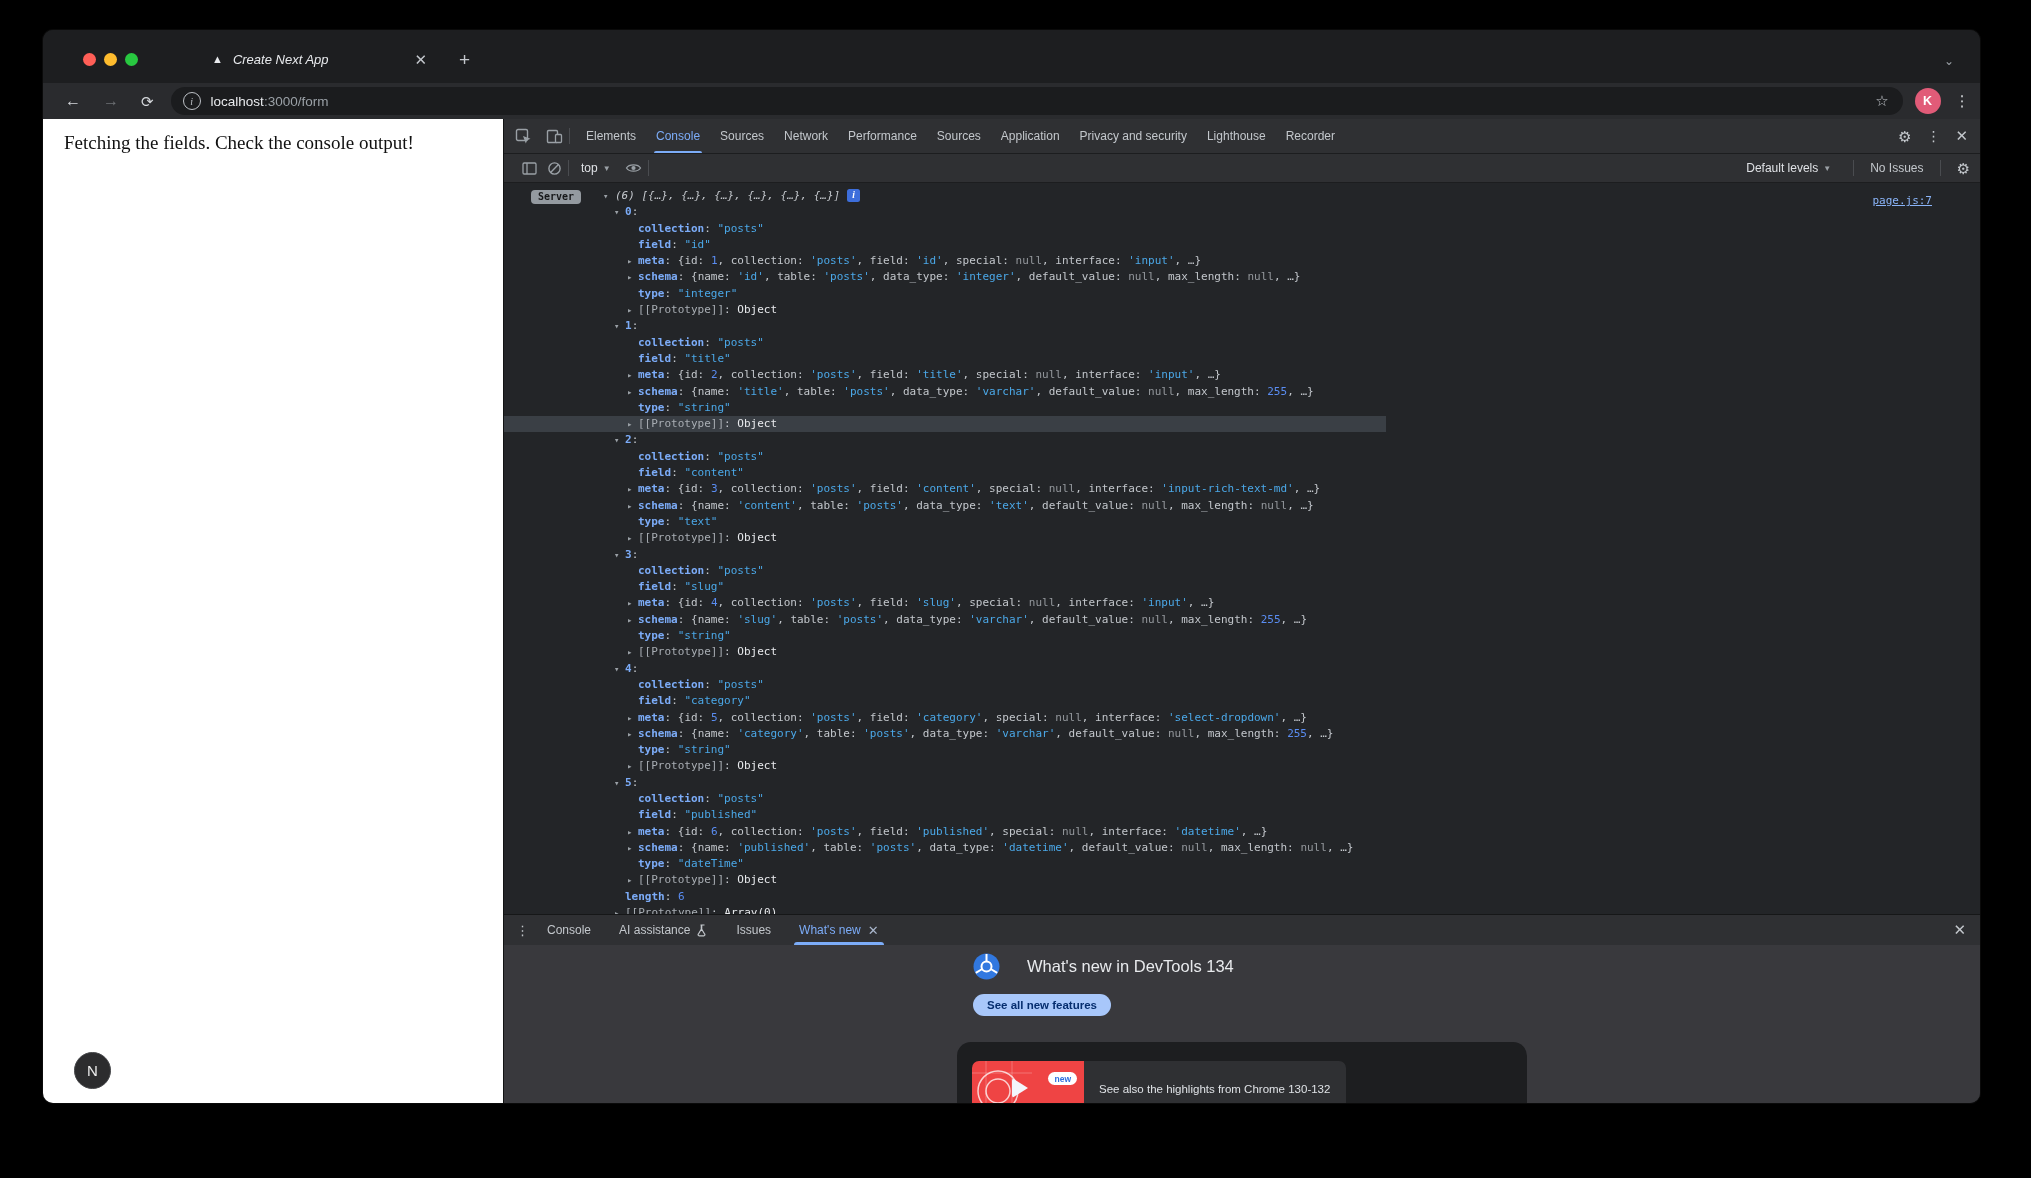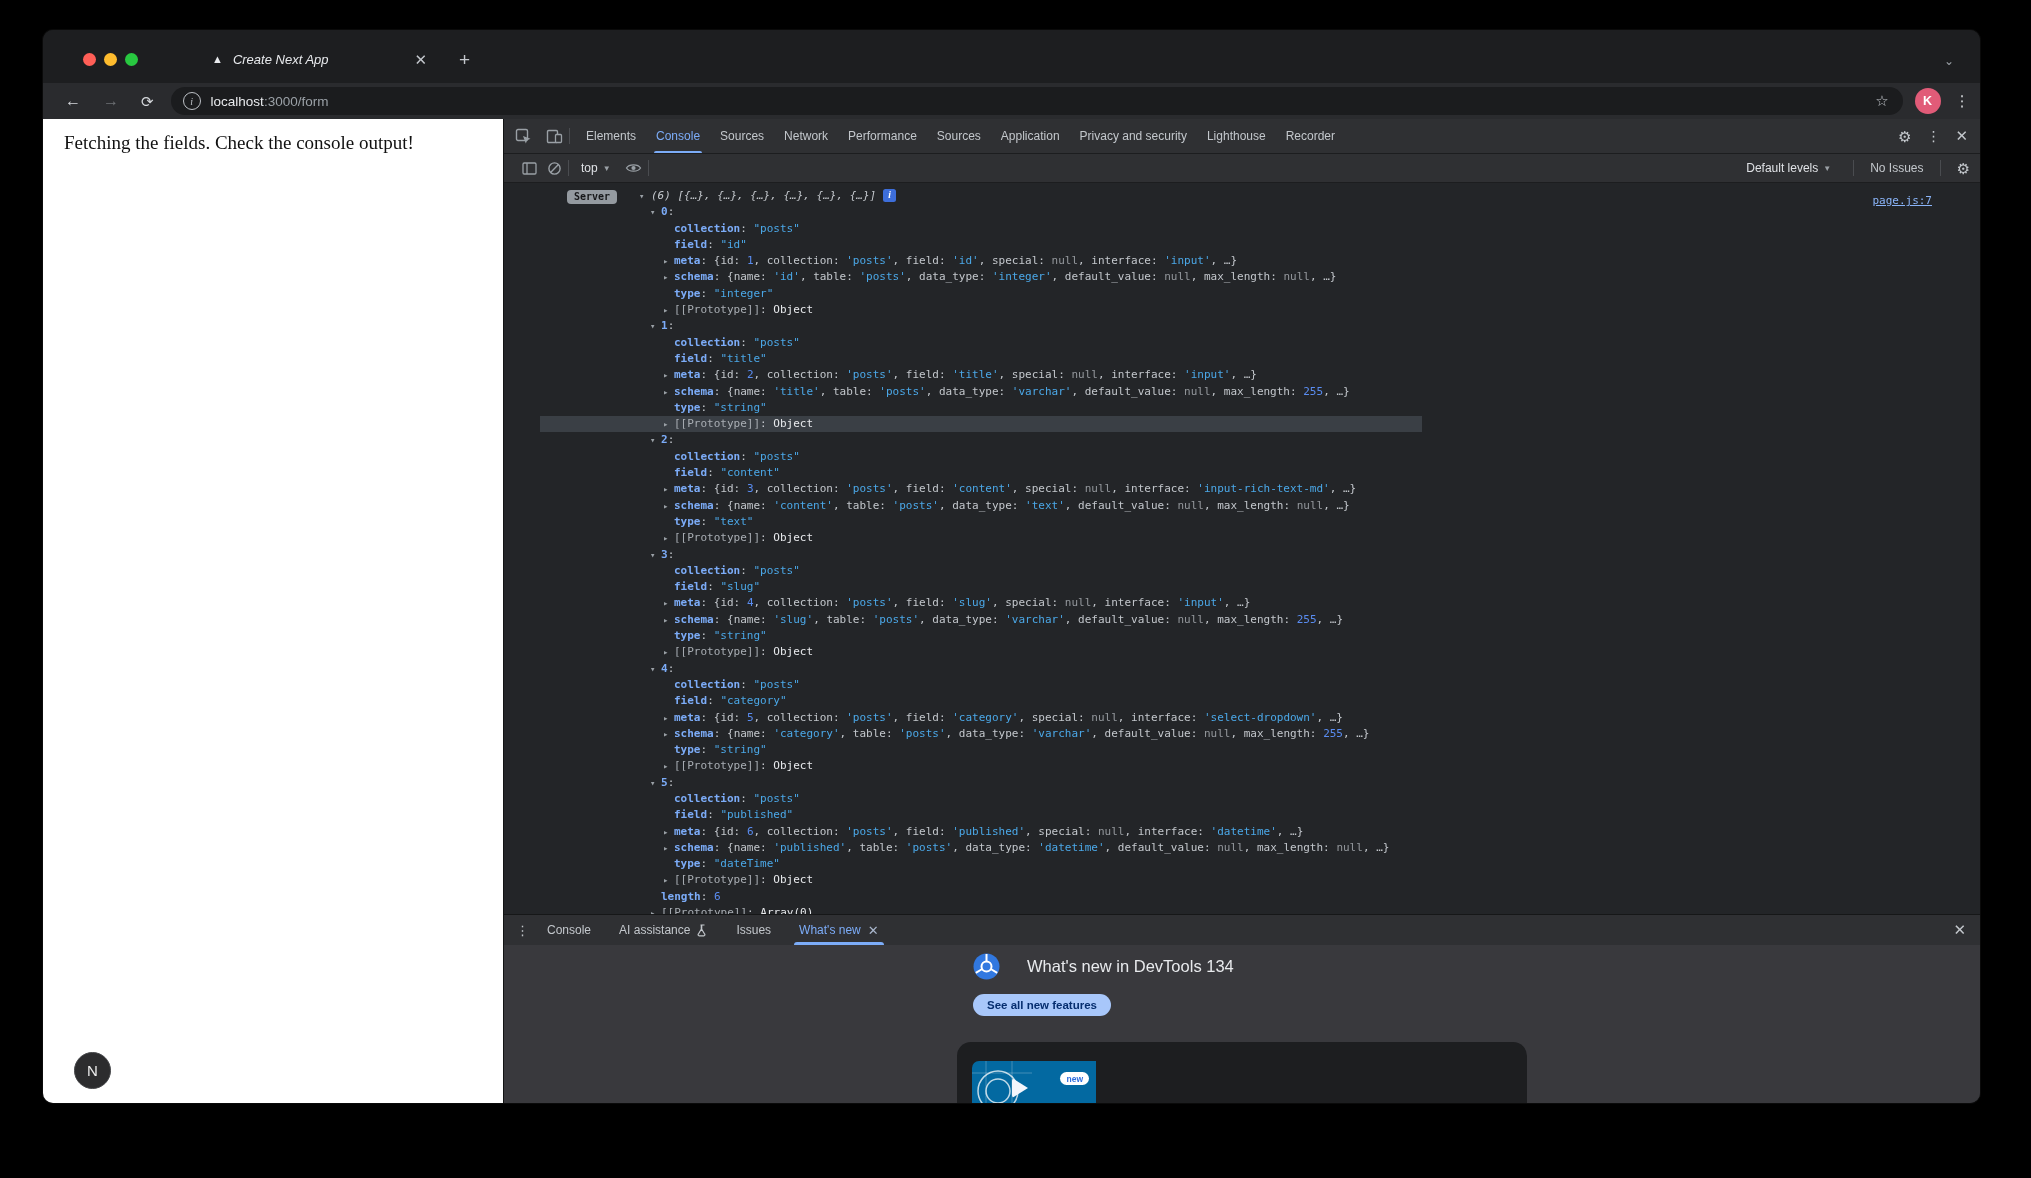--- a/index.html
+++ b/index.html
@@ -65,21 +65,21 @@
   .tb-ico{margin-left:10px;display:flex;align-items:center;color:#9aa0a6;}
   .top-select{display:flex;align-items:center;gap:5px;font-size:12px;color:#dfe1e5;margin:0 6px;}
   .caret{font-size:8px;color:#9aa0a6;}
   .filter-wrap{display:flex;align-items:center;gap:7px;margin-left:10px;color:#9aa0a6;font-size:12px;flex:1;}
   .tb-right{position:absolute;right:10px;display:flex;align-items:center;gap:10px;font-size:12px;color:#dfe1e5;justify-content:flex-end;}
   .no-issues{color:#c3c7cc;}
 
   
   .console-area{flex:1;position:relative;overflow:hidden;background:#232528;
                 font-family:"DejaVu Sans Mono",monospace;font-size:11px;color:#dfe1e5;
-                padding-top:5px;white-space:pre;padding-left:36px;}
+                padding-top:5px;white-space:pre;}
   .crow{position:relative;height:16.3px;line-height:16.3px;padding-left:134px;}
   .crow.lvl-root{padding-left:111px;}
   .crow.lvl-idx{padding-left:121px;}
   .crow .tri{position:absolute;left:123px;top:0;color:#9aa0a6;font-size:9px;}
   .crow.lvl-root .tri{left:99px;}
   .crow.lvl-idx .tri{left:110px;}
   .crow.hl::before{content:"";position:absolute;left:0;top:0;width:882px;height:100%;background:#3a3f45;}
   .crow>*{position:relative;}
   .srv-badge{position:absolute;left:27px;top:1.5px;background:#949aa0;color:#17181a;
              font-size:10px;font-weight:bold;border-radius:4px;padding:0.5px 7px;line-height:13px;}
@@ -108,21 +108,21 @@
   .dr-tab .tabx{color:#a9b6cc;font-size:13px;}
   .drawer-x{position:absolute;right:14px;color:#c3c7cc;font-size:15px;}
   .drawer-content{flex:1;background:#39393d;overflow:hidden;display:flex;justify-content:center;}
   .wn-col{width:570px;display:flex;flex-direction:column;}
   .wn-header{display:flex;align-items:center;gap:27px;margin-top:8px;margin-left:16px;}
   .wn-title{color:#e8eaed;font-size:16.5px;}
   .wn-btn{align-self:flex-start;margin-top:14px;margin-left:16px;background:#a8c7fa;color:#062e6f;
           font-size:11.5px;font-weight:bold;border:none;border-radius:12px;padding:5px 14px;}
   .wn-card{margin-top:26px;background:#1d1e20;border-radius:14px;padding:19px 15px;height:120px;}
   .wn-item{display:flex;height:55px;width:374px;border-radius:7px;overflow:hidden;}
-  .wn-thumb{width:124px;height:55px;background:#0369a1;position:relative;flex:0 0 auto;}
+  .wn-thumb{width:112px;height:55px;background:#ef4444;position:relative;flex:0 0 auto;}
   .wn-thumb svg{position:absolute;left:0;top:0;}
   .wn-newpill{position:absolute;right:7px;top:11px;background:#fff;color:#2f6fde;font-size:8.5px;
               font-weight:bold;border-radius:7px;padding:1.5px 6px;line-height:1.2;}
   .wn-play{position:absolute;left:40px;top:17px;width:0;height:0;border-left:16px solid #f3f6fc;
            border-top:10px solid transparent;border-bottom:10px solid transparent;border-radius:3px;}
   .wn-itext{flex:1;background:#2f3033;display:flex;align-items:center;padding-left:15px;
             color:#dfe2e6;font-size:11.5px;}
   .dvt-logo{width:27px;height:27px;flex:0 0 auto;}
 </style>
 </head>
@@ -266,20 +266,21 @@
                 <div class="wn-item">
                   <div class="wn-thumb">
                     <svg width="104" height="55" viewBox="0 0 104 55">
                       <circle cx="26" cy="30" r="20" fill="none" stroke="#ffffff" stroke-opacity="0.75" stroke-width="1.5"></circle>
                       <circle cx="26" cy="30" r="12" fill="none" stroke="#ffffff" stroke-opacity="0.75" stroke-width="1.5"></circle>
                       <path d="M0 12 H60 M14 0 V55 M40 0 V55 M0 46 H60" stroke="#ffffff" stroke-opacity="0.25" stroke-width="1"></path>
                     </svg>
                     <span class="wn-play"></span>
                     <span class="wn-newpill">new</span>
                   </div>
+                  <div class="wn-itext">See also the highlights from Chrome 130-132</div>
                 </div>
               </div>
             </div>
           </div>
         </div>
 
       </div>
     </div>
   </div>
 </div>

